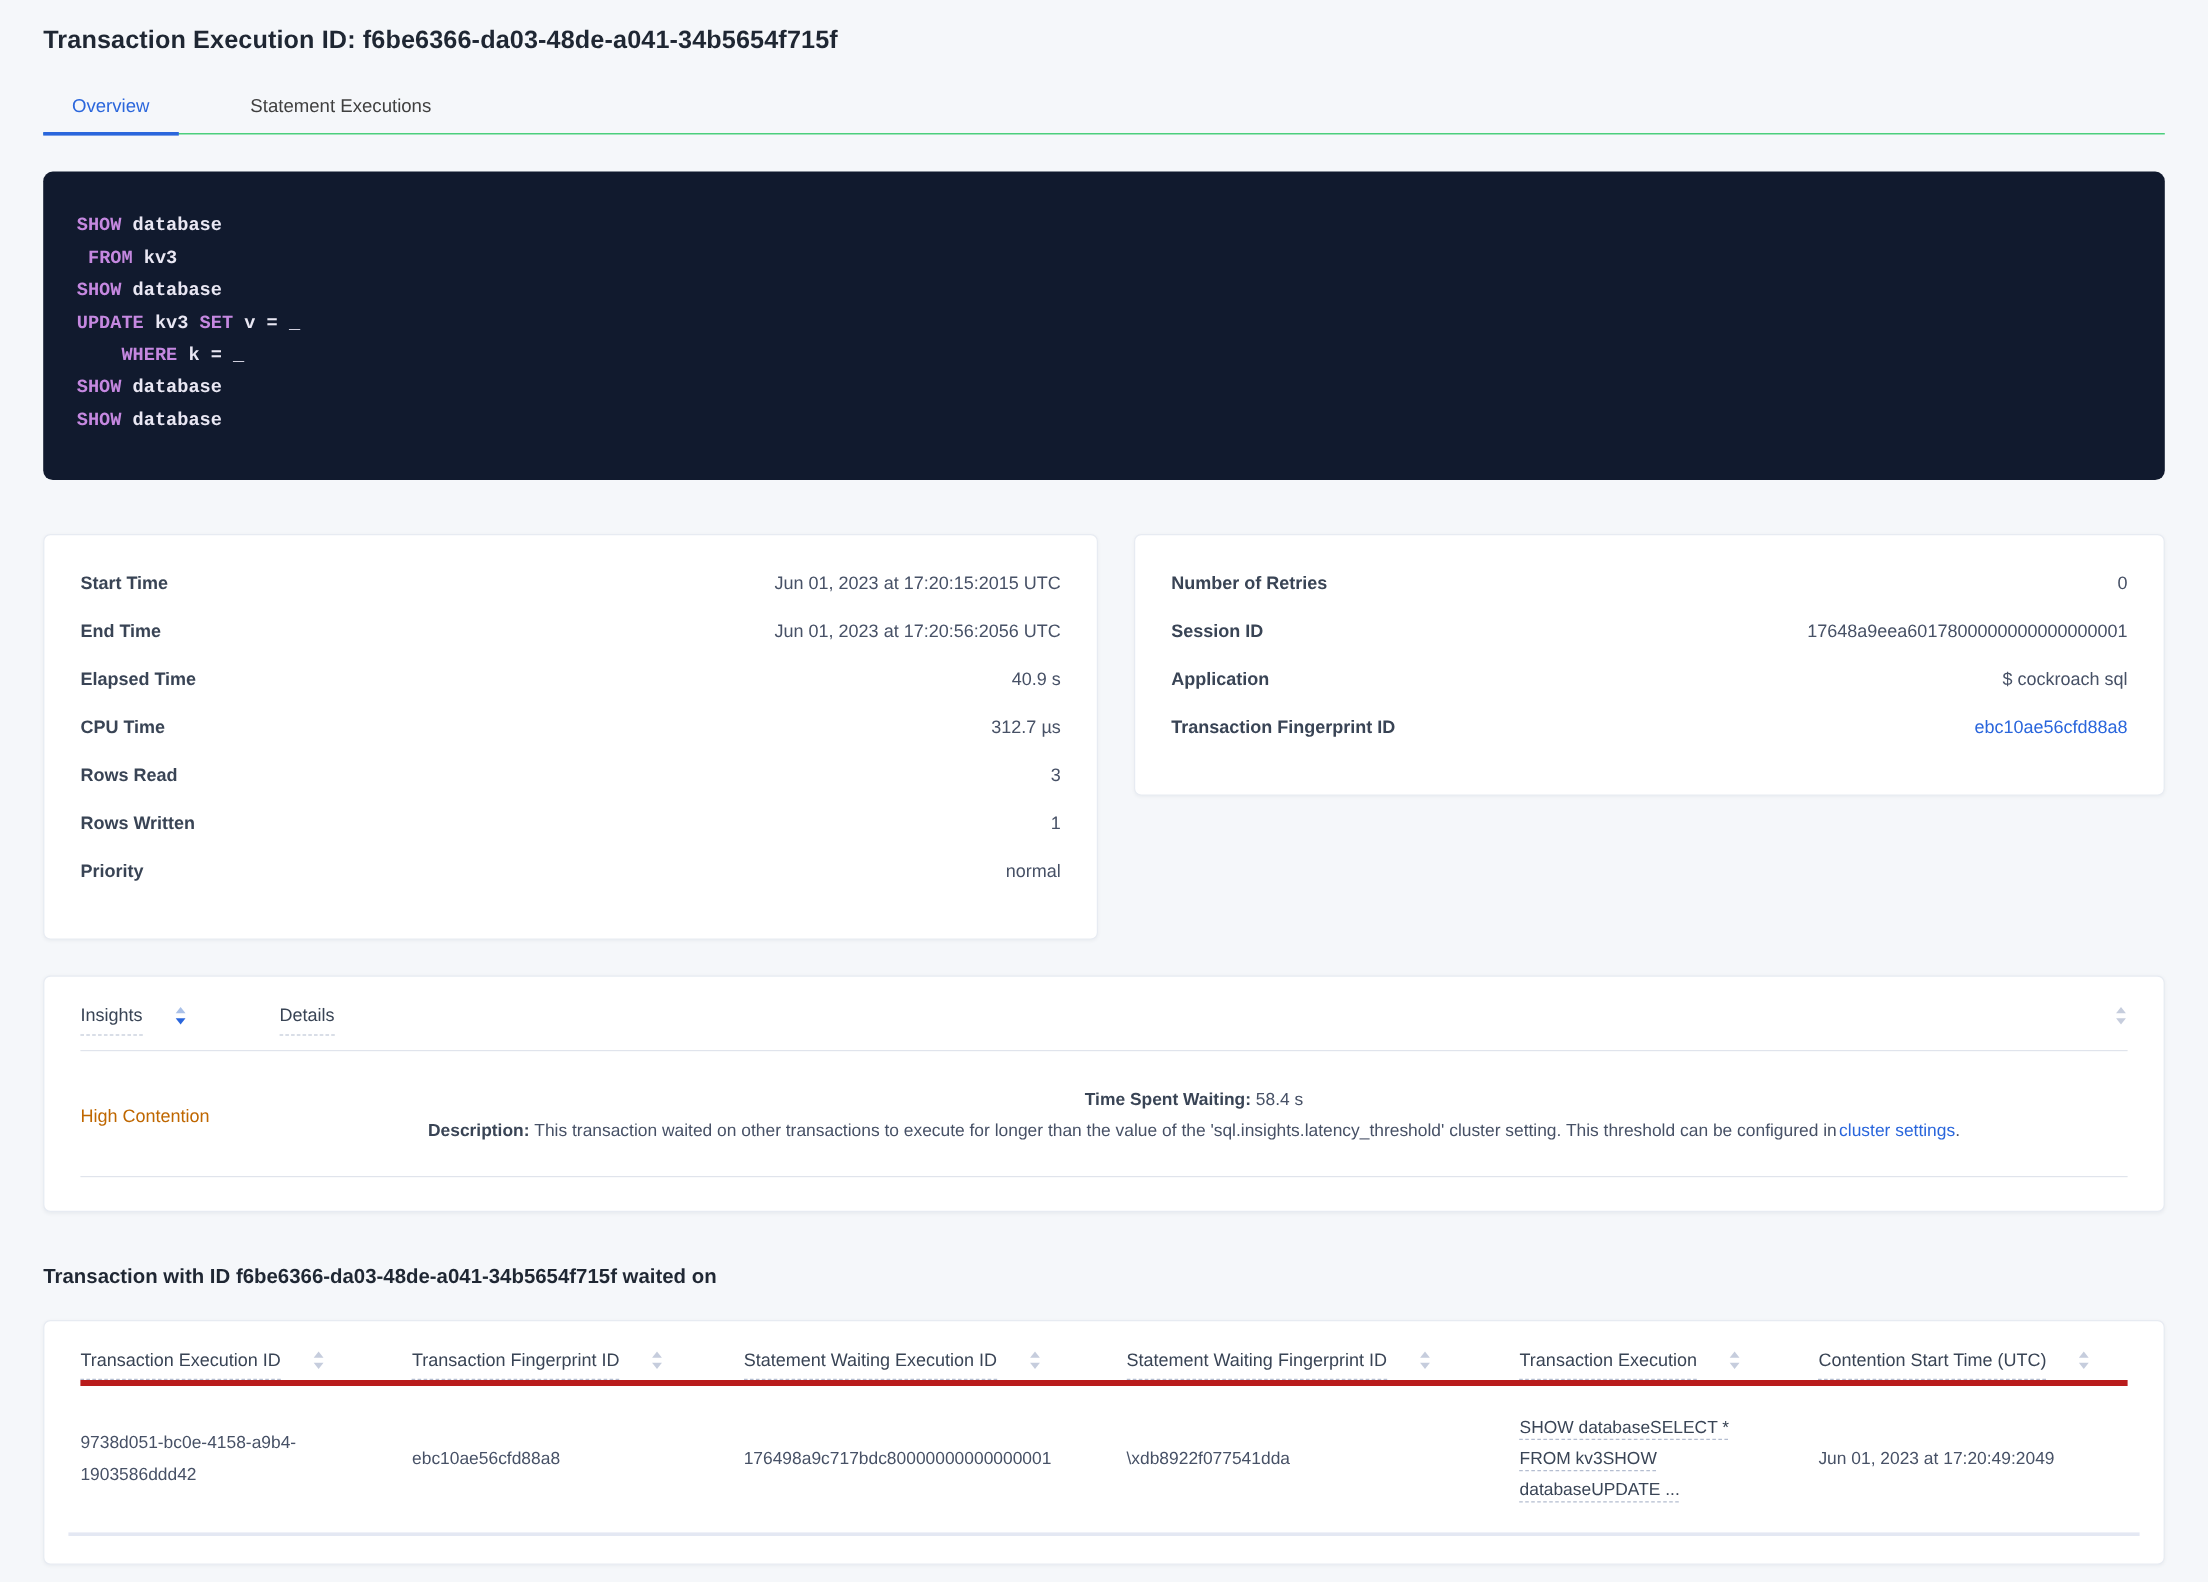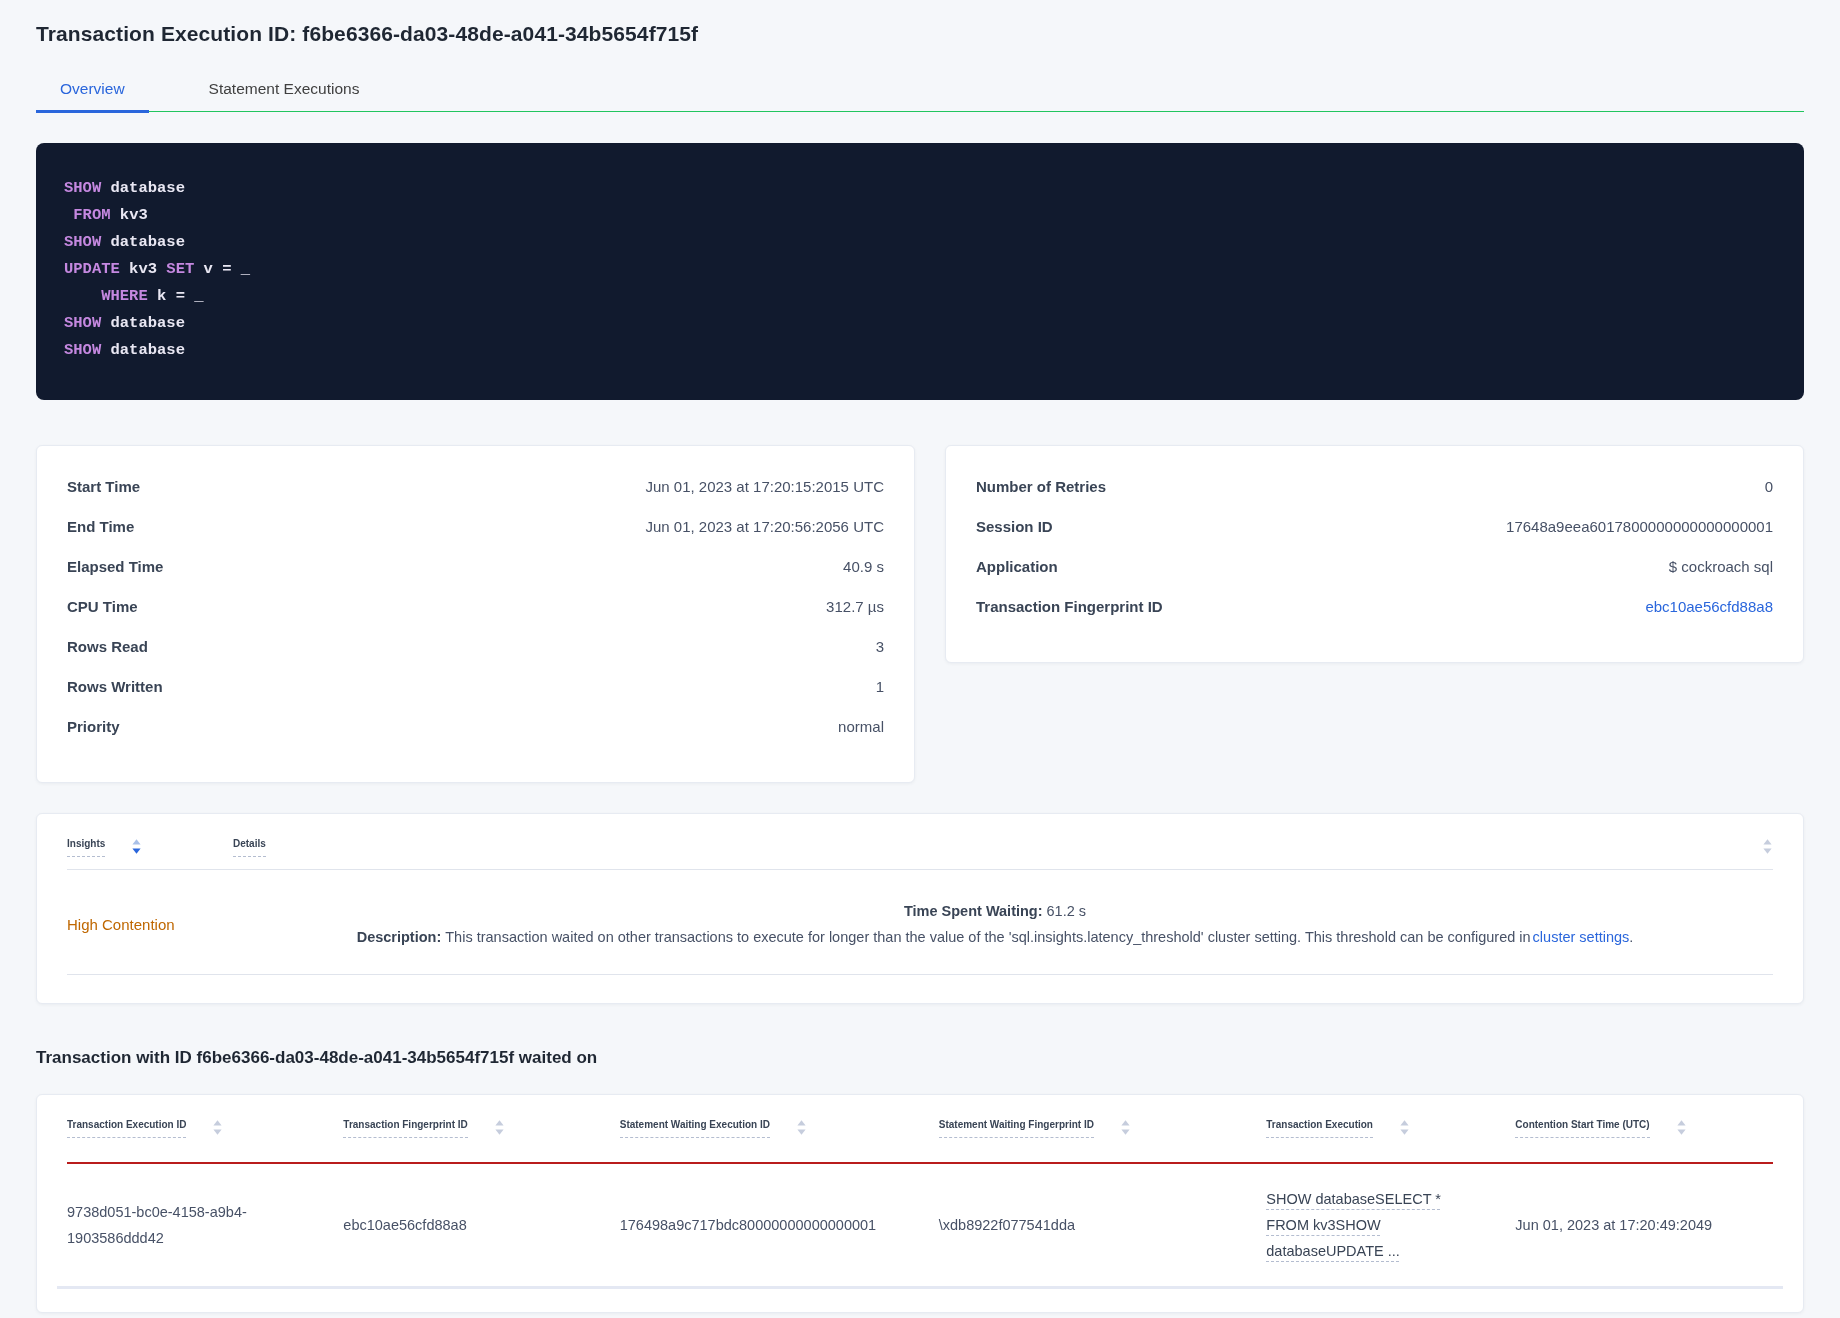--- a/index.html
+++ b/index.html
@@ -29,41 +29,41 @@
   .cards-row { margin-top: 45px; display: flex; gap: 30px; align-items: flex-start; }
   .summary-card { padding: 32px 30px 24px; }
   .summary-card.left { flex: 1.025; }
   .summary-card.right { flex: 1; }
   .sum-row { display: flex; justify-content: space-between; align-items: flex-start; height: 40px; font-size: 15px; }
   .sum-label { font-weight: 700; color: #394455; }
   .sum-value { color: #475166; text-align: right; }
   .link { color: #2a66dc; cursor: pointer; text-decoration: none; }
 
   
-  .hlabel { font-size: 10px; font-weight: 700; color: #394455; border-bottom: 1px dashed #b4bdd0; padding-bottom: 7px; display: inline-block; }
+  .hlabel { font-size: 15px; font-weight: 400; color: #394455; border-bottom: 1px dashed #b4bdd0; padding-bottom: 7px; display: inline-block; }
   .sort-icon { margin-left: 26px; display: inline-block; line-height: 0; cursor: pointer; }
 
   
   .insights-card { margin-top: 30px; padding: 24px 30px 28px; }
   .ins-header { display: flex; align-items: flex-start; padding-bottom: 12px; border-bottom: 1px solid #e0e4ec; }
   .ins-col1 { width: 166px; display: flex; align-items: flex-start; }
   .ins-col2 { flex: 1; display: flex; }
   .ins-right-icon { line-height: 0; cursor: pointer; }
   .ins-row { display: flex; padding: 28px 0 24px; border-bottom: 1px solid #e0e4ec; text-align: center; }
   .ins-insight { width: 166px; display: flex; align-items: center; }
   .hc-label { color: #bf6700; font-size: 15px; }
   .ins-details { flex: 1; font-size: 14.5px; color: #475166; line-height: 26px; padding-right: 16px; }
   .blabel { font-weight: 700; color: #394455; margin-right: 4px; }
   .ins-details .link { margin-left: 2px; }
 
   
   h2.waited-heading { margin-top: 44px; font-size: 17px; font-weight: 700; color: #1f2733; }
   .waited-card { margin-top: 26px; padding: 24px 30px 0; }
   .wt-grid { display: grid; grid-template-columns: 16.2% 16.2% 18.7% 19.2% 14.6% 15.1%; }
-  .wt-header { padding-bottom: 24px; border-bottom: 2px solid #b91c1c; }
+  .wt-header { padding-bottom: 0; border-bottom: 5px solid #b91c1c; }
   .wt-hcell { display: flex; align-items: flex-start; padding-right: 20px; cursor: pointer; }
   .wt-row { padding: 22px 0; align-items: center; min-height: 112px; font-size: 14.5px; color: #475166; line-height: 26px; }
   .wt-cell { padding-right: 24px; }
   .wrap-narrow { max-width: 185px; display: inline-block; }
   .tx-exec-link { max-width: 190px; display: inline-block; color: #394455; cursor: pointer;
                   text-decoration: underline dashed #b4bdd0; text-underline-offset: 5px; text-decoration-thickness: 1px; }
   .wt-divider { height: 3px; background: #e4e8f3; margin: 0 -10px; }
   .wt-footer { height: 23px; }
 </style>
 </head>
@@ -159,21 +159,21 @@
           <path d="M5.5 15.8 L1.4 10.6 H9.6 Z" fill="#c6cddd"></path>
         </svg>
       </span>
     </div>
     <div class="ins-row">
       <div class="ins-insight">
         <span class="hc-label">High Contention</span>
       </div>
       <div class="ins-details">
         <div>
-          <span class="blabel">Time Spent Waiting:</span><span>61.2 s</span>
+          <span class="blabel">Time Spent Waiting:</span><span>58.4 s</span>
         </div>
         <div>
           <span class="blabel">Description:</span><span>This transaction waited on other transactions to execute for longer than the value of the 'sql.insights.latency_threshold' cluster setting. This threshold can be configured in</span><a class="link">cluster settings</a><span>.</span>
         </div>
       </div>
     </div>
   </div>
 
   <h2 class="waited-heading">Transaction with ID f6be6366-da03-48de-a041-34b5654f715f waited on</h2>
 

